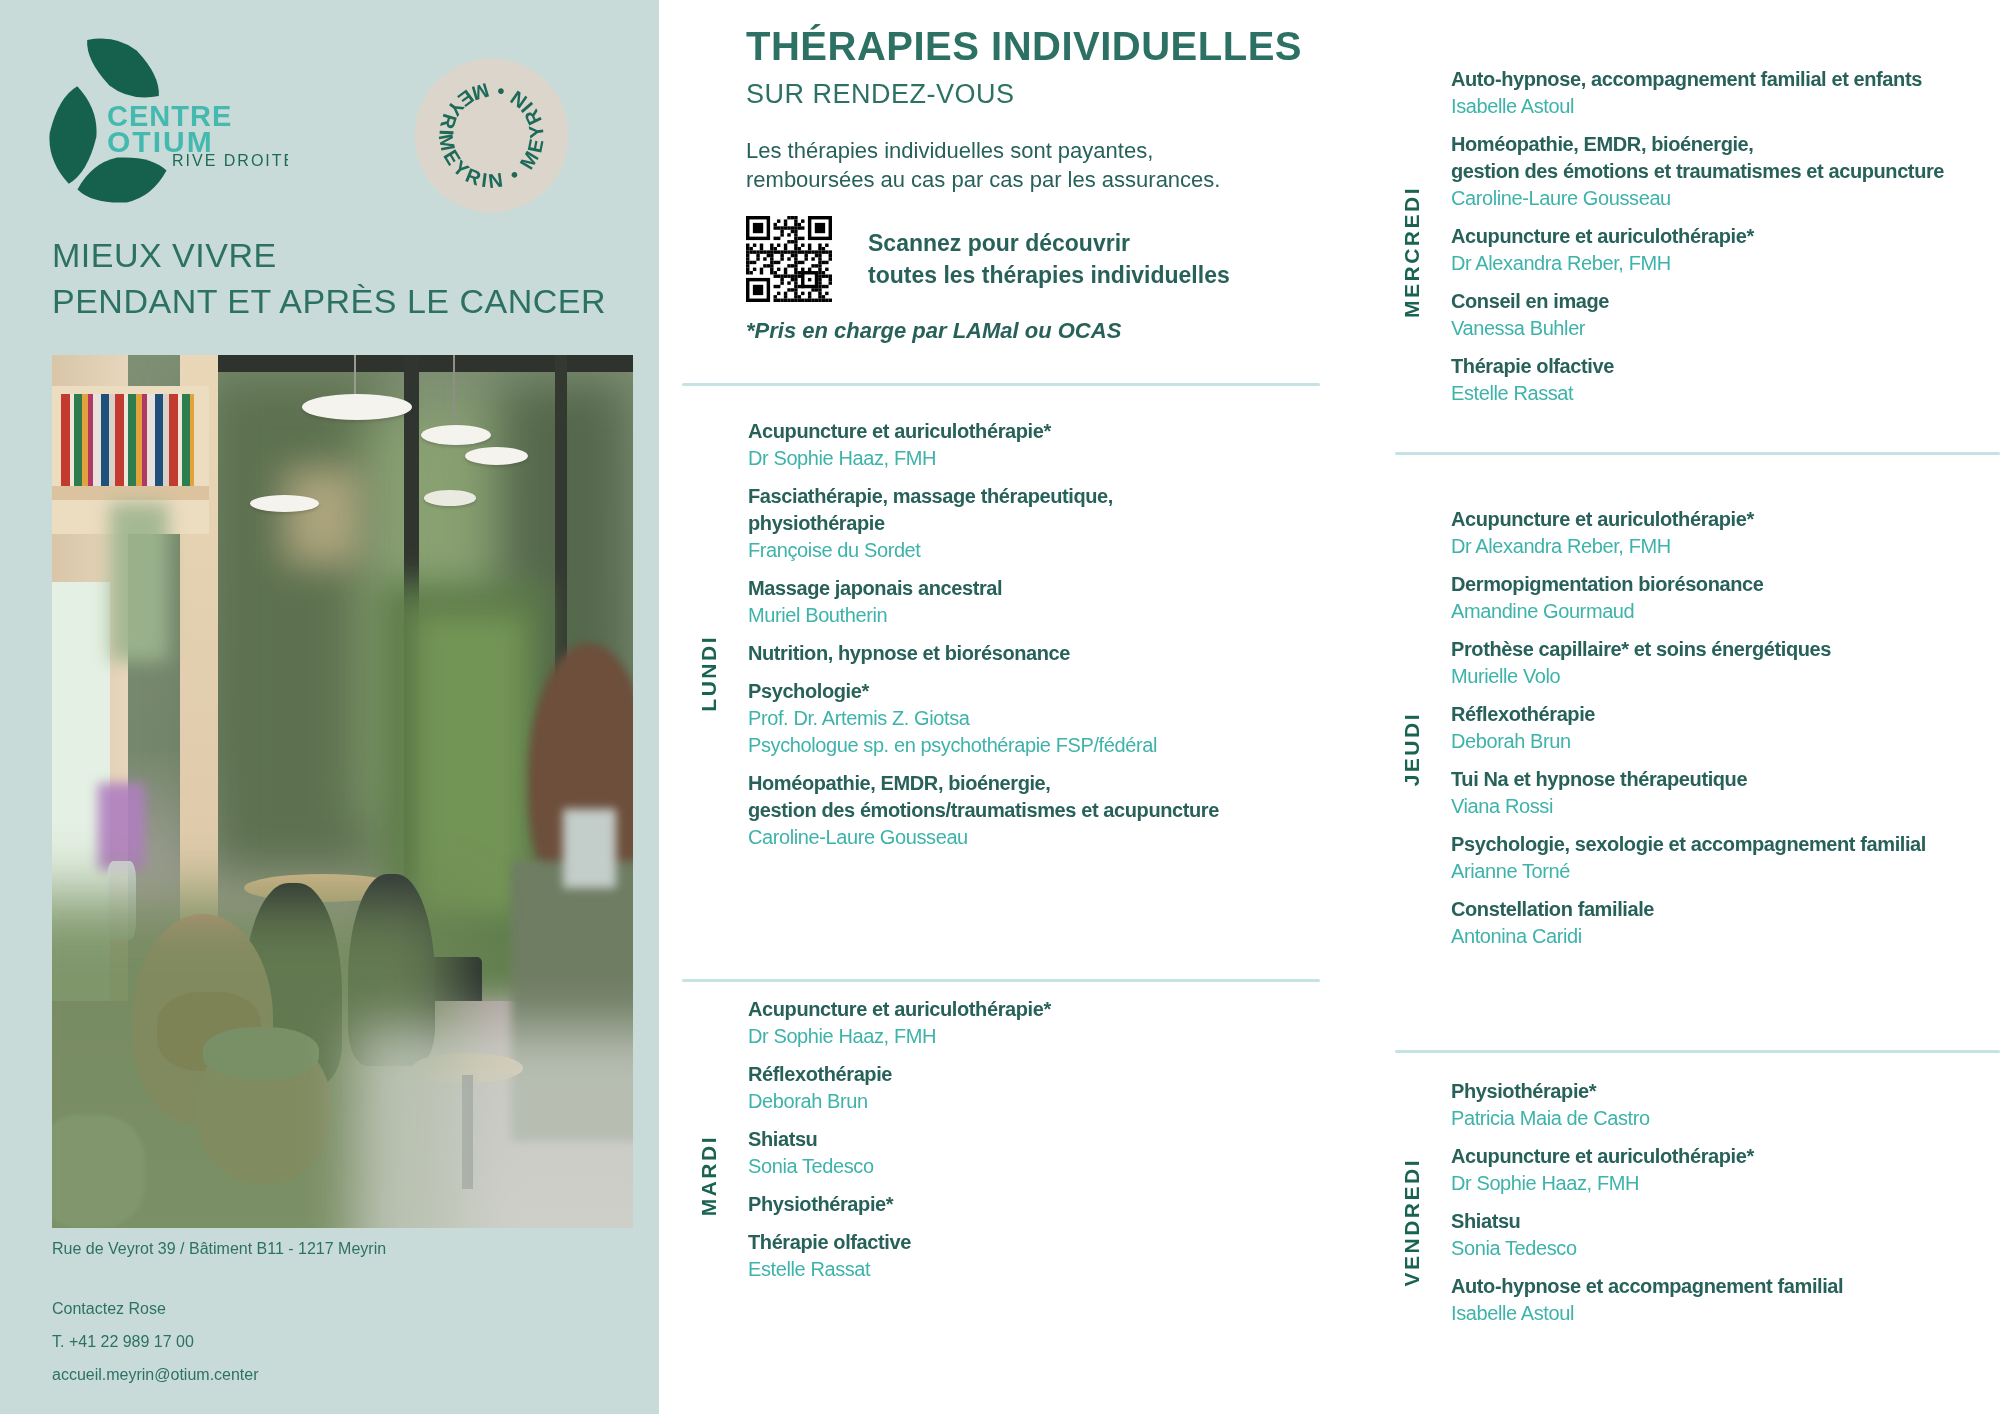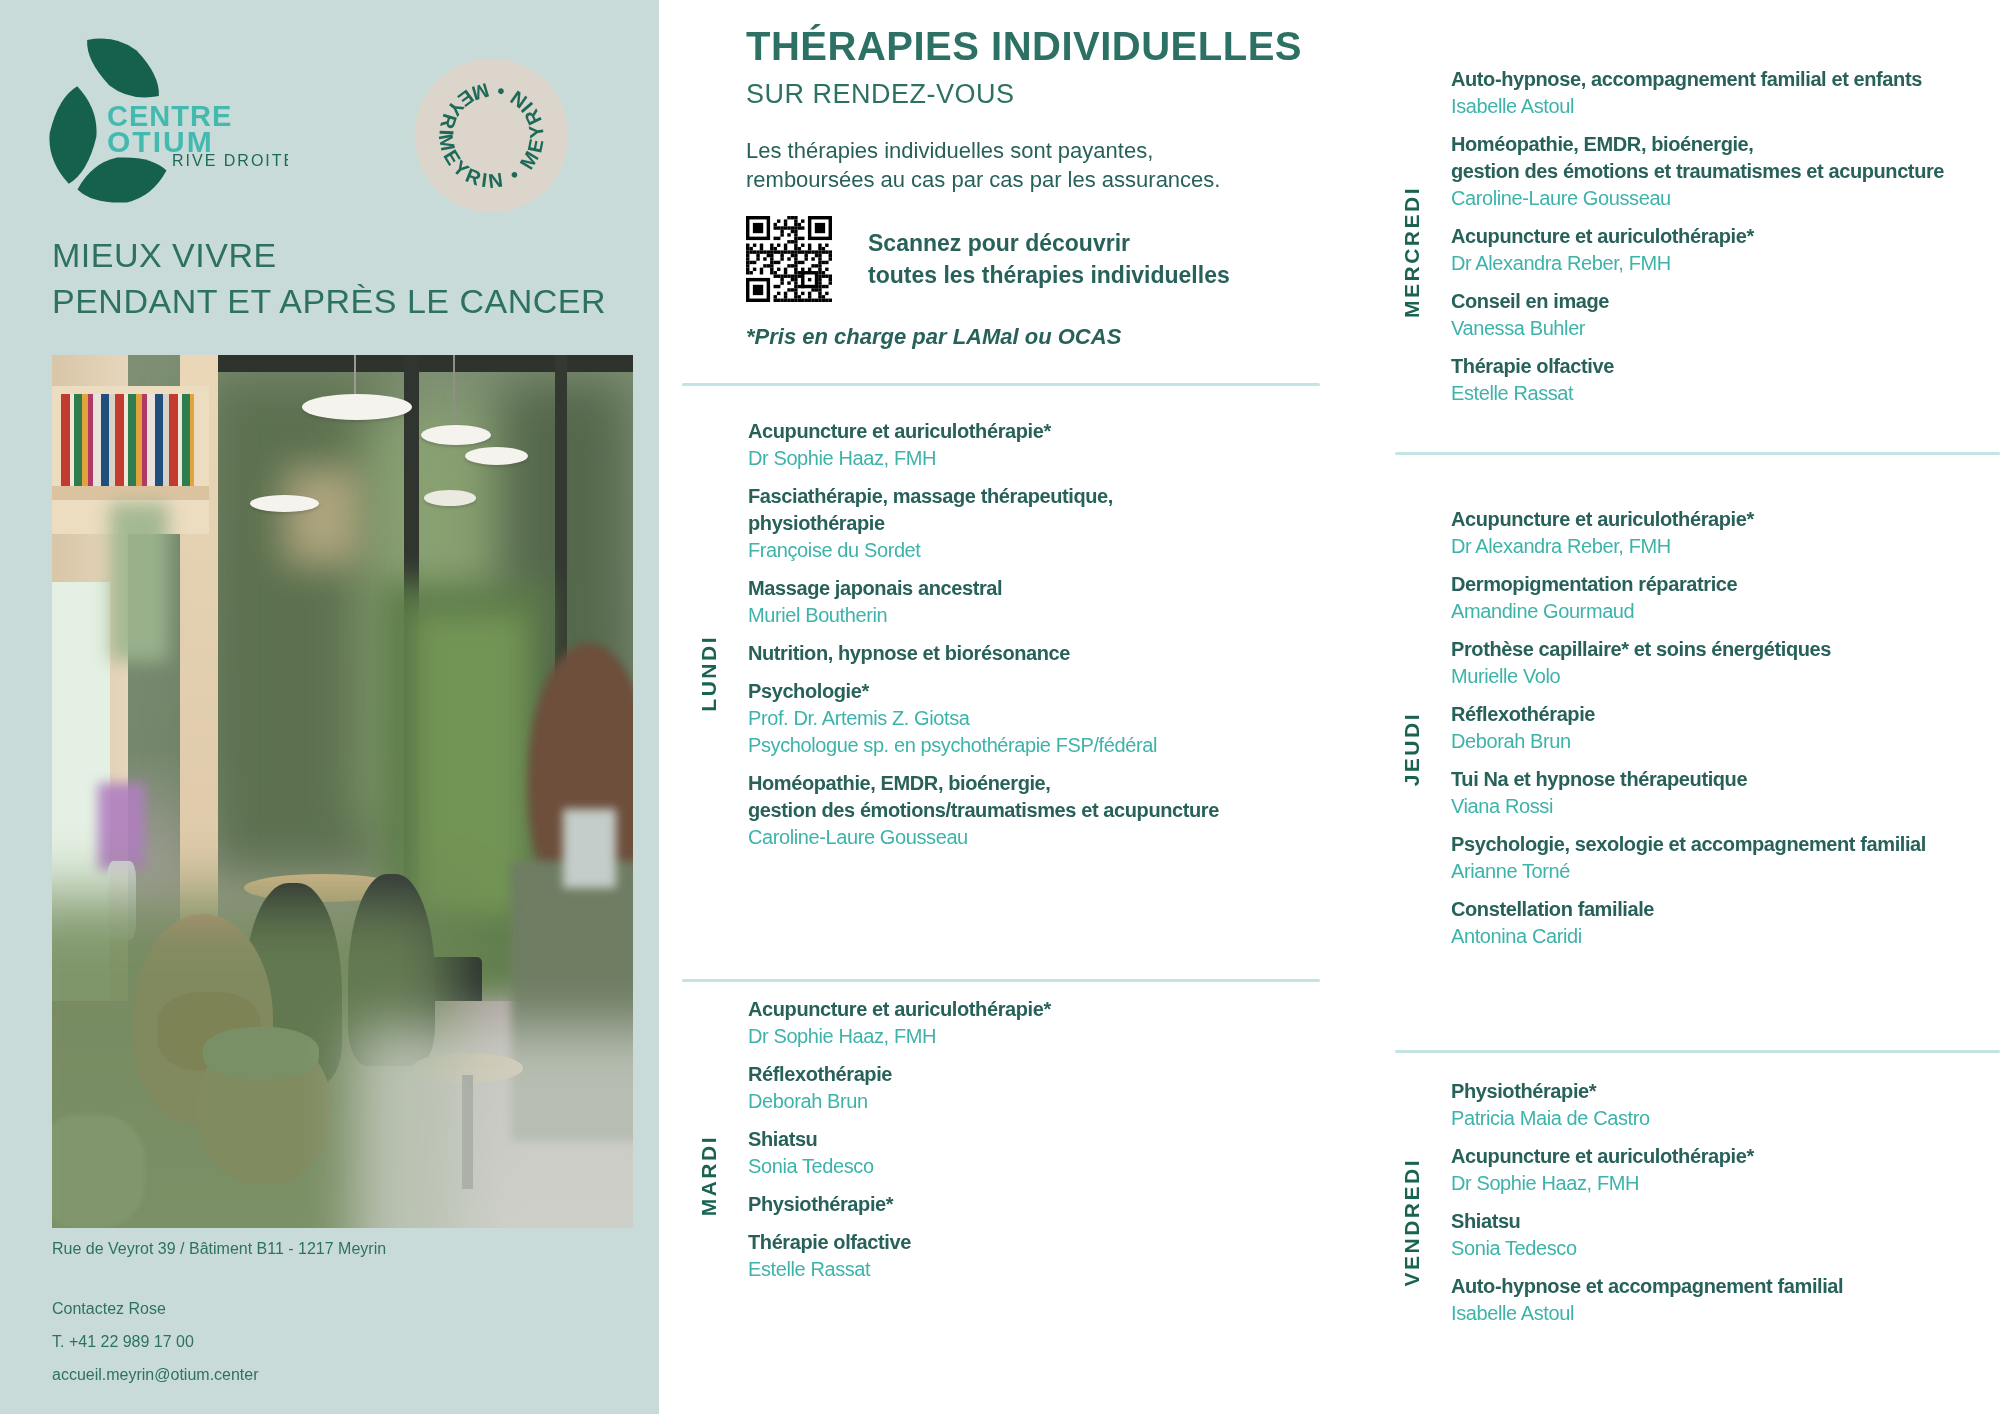--- a/index.html
+++ b/index.html
@@ -81,21 +81,21 @@
 
   
   .main-header{position:absolute;left:746px;top:24px;width:600px;color:var(--heading)}
   .main-title{font-size:40px;font-weight:700;letter-spacing:.5px;white-space:nowrap}
   .main-subtitle{font-size:27px;font-weight:400;letter-spacing:.5px;margin-top:10px;white-space:nowrap}
   .intro{margin-top:26px;font-size:22px;line-height:29px;color:var(--dark);white-space:nowrap}
   .qr-row{margin-top:22px;display:flex;align-items:center}
   .qr-box{width:86px;height:86px;flex:none}
   .qr-box svg{width:86px;height:86px;display:block}
   .qr-caption{margin-left:36px;font-size:23px;line-height:32px;font-weight:700;color:var(--dark);white-space:nowrap}
-  .footnote{margin-top:22px;font-size:22px;font-weight:700;font-style:italic;color:var(--dark);white-space:nowrap}
+  .footnote{margin-top:16px;font-size:22px;font-weight:700;font-style:italic;color:var(--dark);white-space:nowrap}
 
   
   .divider{position:absolute;height:3px;background:var(--divider);border-radius:2px}
   #div-m1{left:682px;top:383px;width:638px}
   #div-m2{left:682px;top:979px;width:638px}
   #div-r1{left:1395px;top:452px;width:605px}
   #div-r2{left:1395px;top:1050px;width:605px}
 
   
   .day{position:absolute;display:flex}
@@ -535,21 +535,21 @@
   <section class="day" id="sec-jeudi">
     <div class="day-label">
       <span>JEUDI</span>
     </div>
     <div class="day-items">
         <div class="item">
           <p class="therapy">Acupuncture et auriculothérapie*</p>
           <p class="practitioner">Dr Alexandra Reber, FMH</p>
         </div>
         <div class="item">
-          <p class="therapy">Dermopigmentation réparatrice</p>
+          <p class="therapy">Dermopigmentation biorésonance</p>
           <p class="practitioner">Amandine Gourmaud</p>
         </div>
         <div class="item">
           <p class="therapy">Prothèse capillaire* et soins énergétiques</p>
           <p class="practitioner">Murielle Volo</p>
         </div>
         <div class="item">
           <p class="therapy">Réflexothérapie</p>
           <p class="practitioner">Deborah Brun</p>
         </div>

